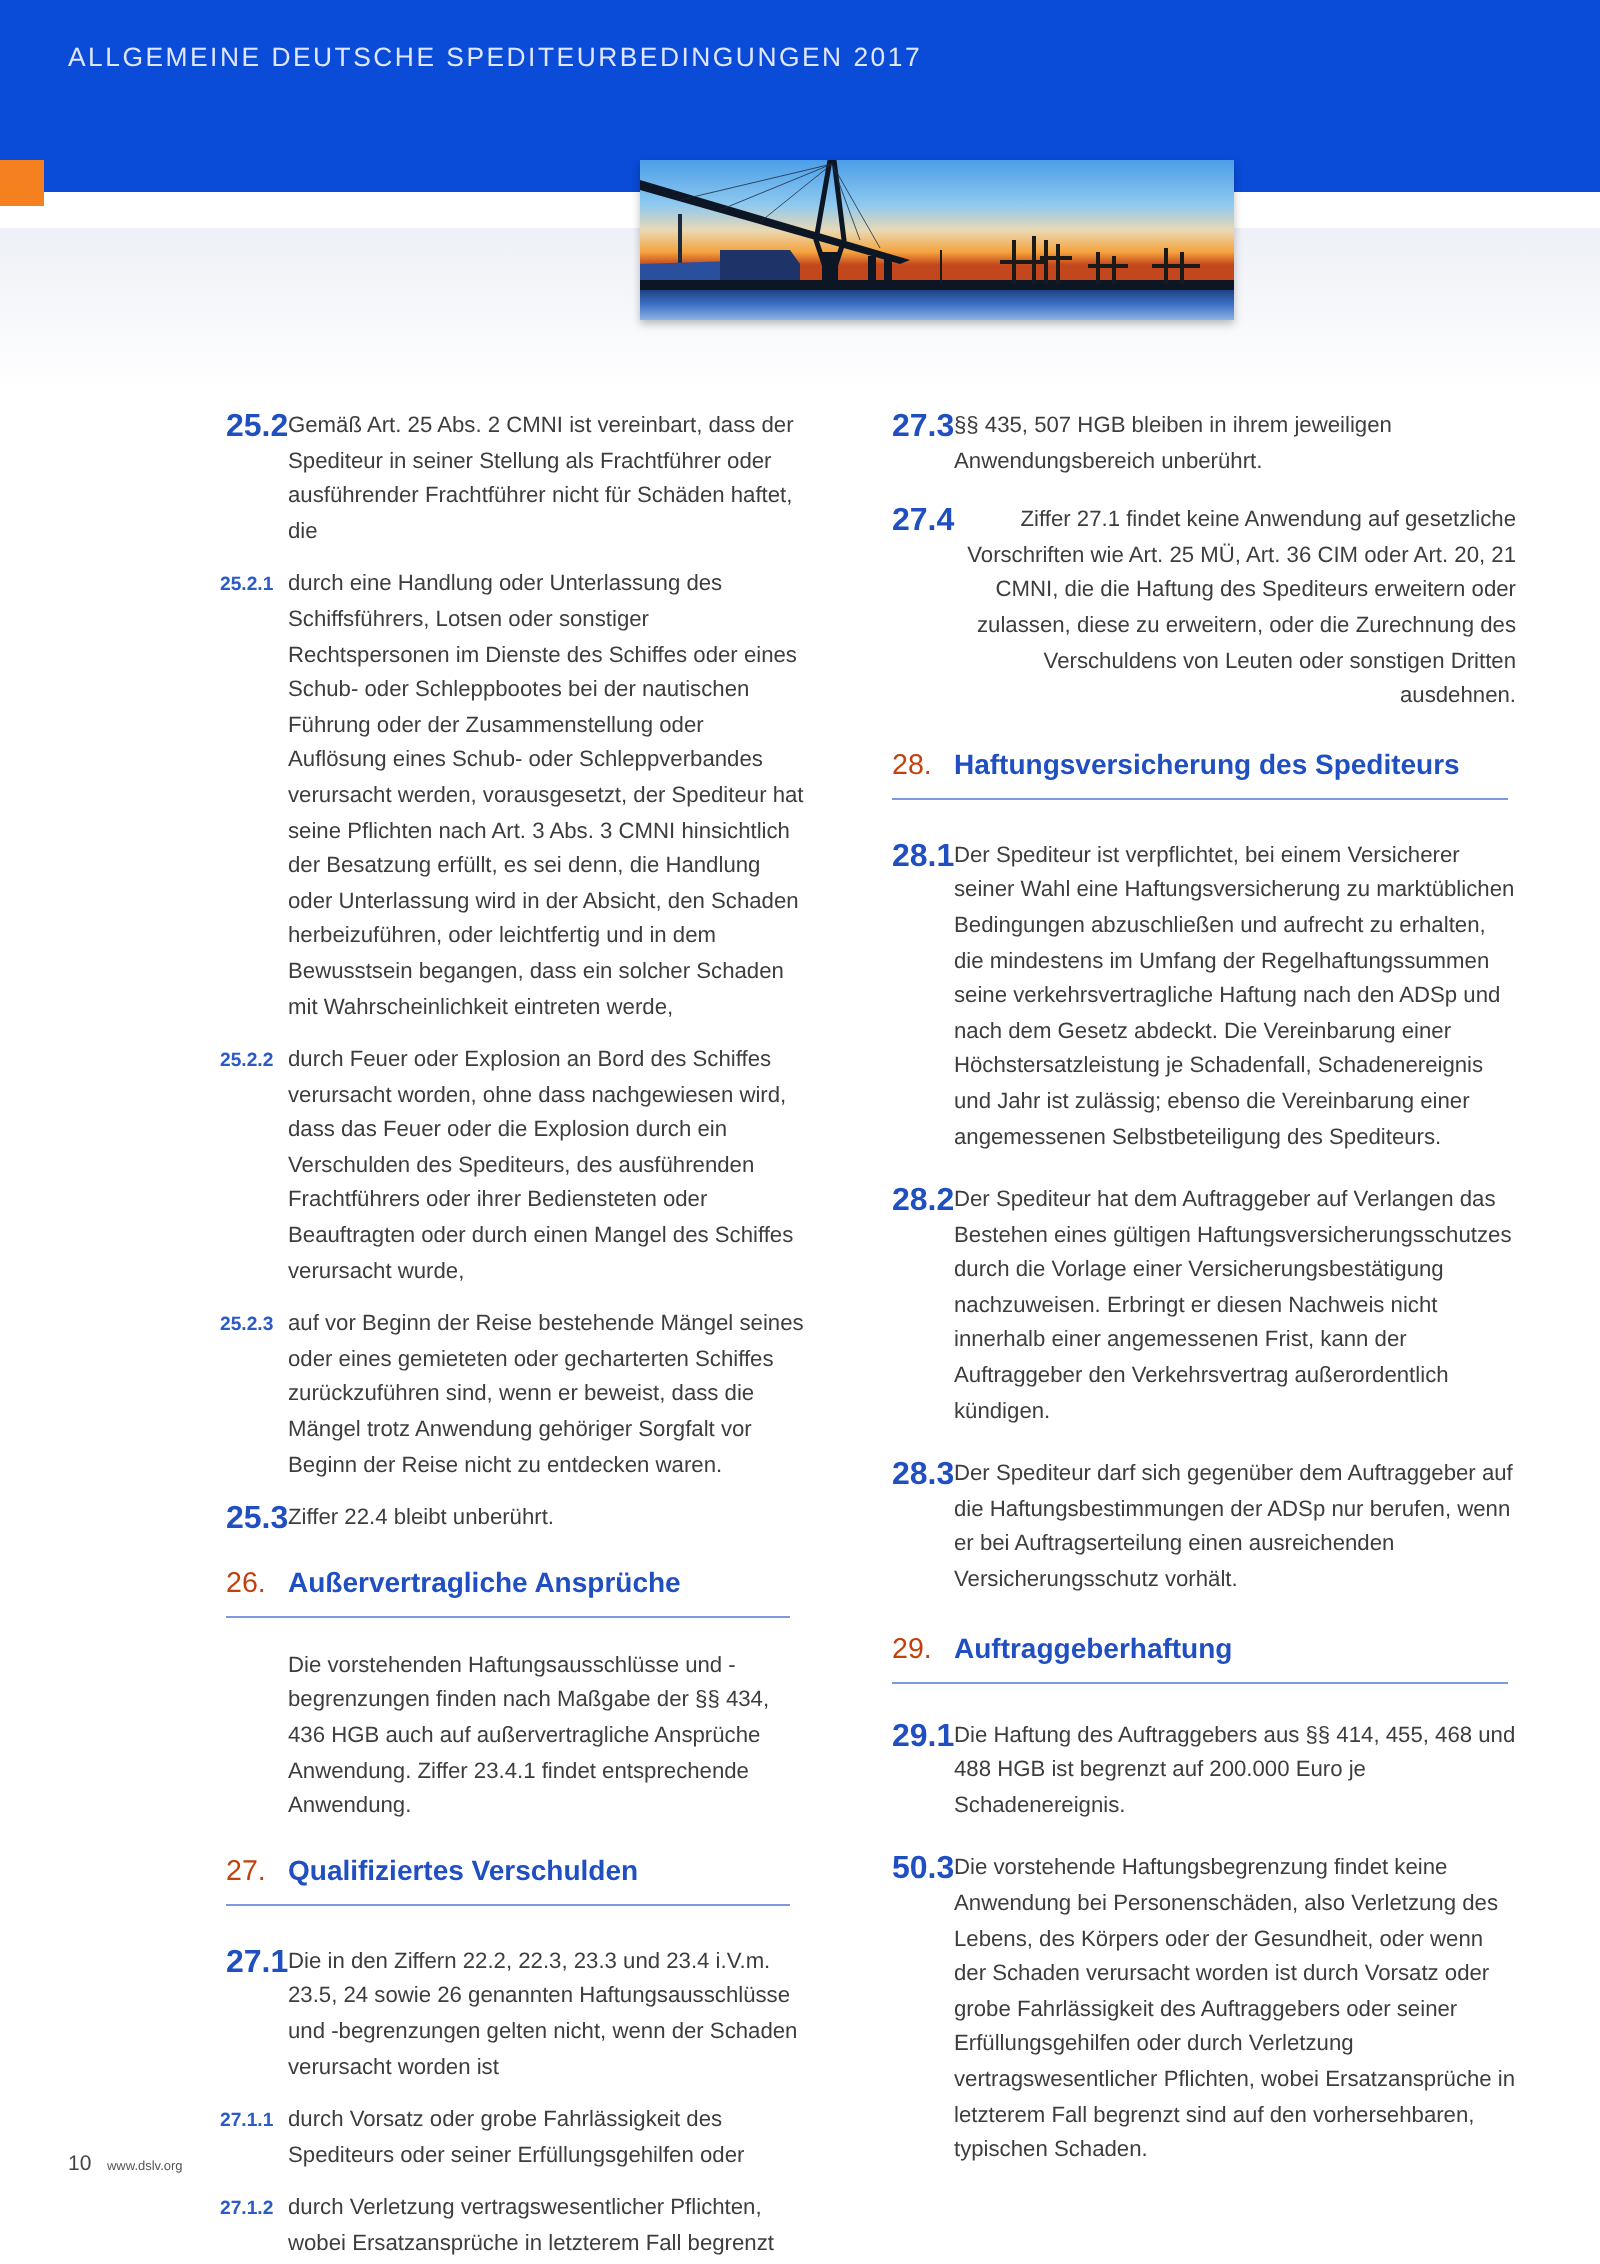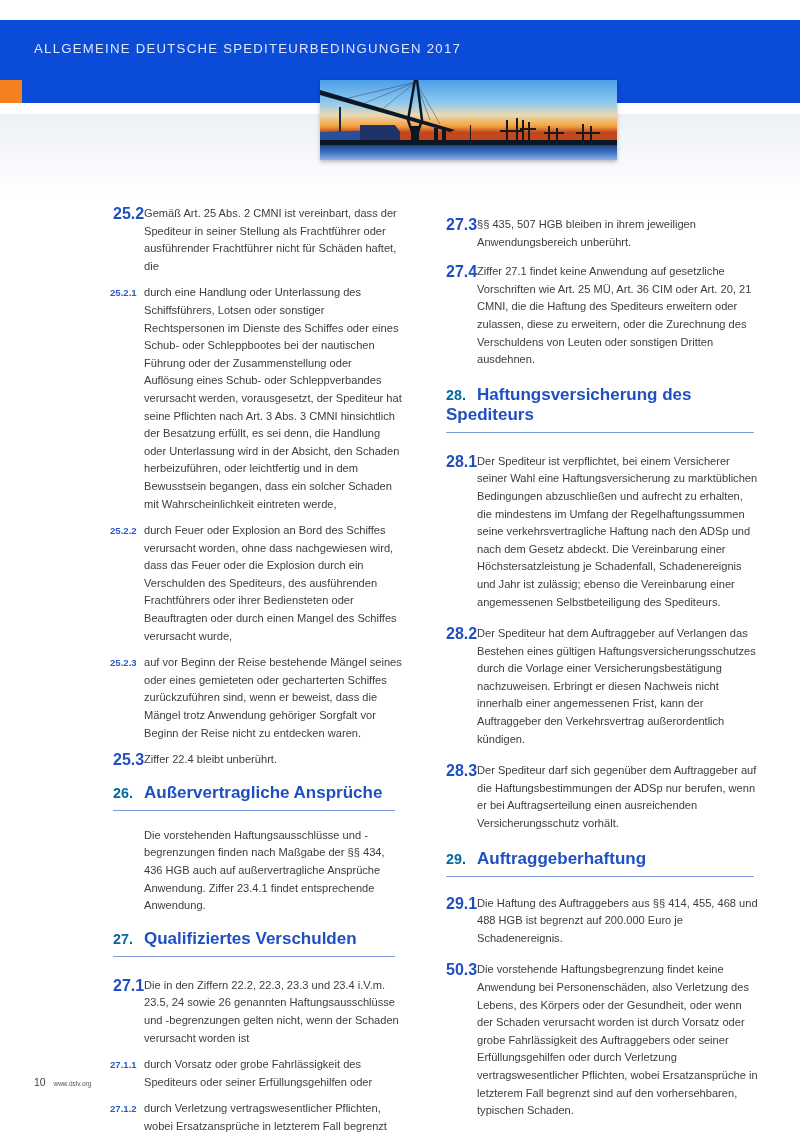--- a/index.html
+++ b/index.html
@@ -1,41 +1,41 @@
 <!DOCTYPE html>
 <html><head>
 <meta charset="utf-8">
 <style>
   * { margin: 0; padding: 0; box-sizing: border-box; }
   html, body { width: 800px; height: 1132px; background: #ffffff; overflow: hidden; }
   body { position: relative; font-family: "Liberation Sans", "DejaVu Sans", sans-serif; color: #3a3a3a; }
 
-  .header-band { position: absolute; left: 0; top: 0; width: 800px; height: 96px; background: #0a4bd8; margin-top: 20px; }
+  .header-band { position: absolute; left: 0; top: 0; width: 800px; height: 96px; background: #0a4bd8; }
   .header-title { position: absolute; left: 34px; top: 21px; font-size: 13.2px; letter-spacing: 1.25px; color: #dfe7ff; font-weight: normal; }
   .orange-square { position: absolute; left: 0; top: 80px; width: 22px; height: 23px; background: #f4801f; }
   .white-strip { position: absolute; left: 0; top: 103px; width: 800px; height: 11px; background: #ffffff; }
   .grey-band { position: absolute; left: 0; top: 114px; width: 800px; height: 80px;
     background: linear-gradient(to bottom, #edf0f6 0%, #f7f8fb 55%, #ffffff 100%); }
 
   .photo { position: absolute; left: 320px; top: 80px; width: 297px; height: 80px; overflow: hidden;
     box-shadow: 0 2px 4px rgba(0,0,0,0.25); }
   .photo svg { display: block; width: 297px; height: 80px; }
 
   .col { position: absolute; top: 205px; }
   .col-left { left: 113px; width: 290px; }
-  .col-right { left: 446px; width: 312px; margin-top: 11px; }
+  .col-right { left: 446px; width: 312px; }
 
   .item { position: relative; padding-left: 31px; font-size: 11.1px; line-height: 17.6px; color: #3d3d3d; margin-bottom: 9px; }
   .item .num { position: absolute; left: 0; top: 0; color: #1f4fc0; font-weight: bold; font-size: 16px; }
   .item.sub .num { font-weight: bold; font-size: 9.6px; left: -3px; color: #2c5bc8; }
   .item .txt { display: block; }
 
   .heading { position: relative; margin: 6px 0 16px 0; padding-bottom: 7px; border-bottom: 1.6px solid #7b9ae0; }
-  .heading .hnum { display: inline-block; width: 31px; color: #0369a1; font-weight: bold; font-size: 14.3px; }
-  .heading .htxt { color: #1f4fc0; font-weight: bold; font-size: 17px; }
+  .heading .hnum { display: inline-block; width: 31px; color: #c2410c; font-weight: normal; font-size: 14.3px; }
+  .heading .htxt { color: #1f4fc0; font-weight: bold; font-size: 14px; }
   .col-left .heading { width: 282px; }
   .col-right .heading { width: 308px; }
 
   .plain { padding-left: 31px; font-size: 11.1px; line-height: 17.6px; color: #3d3d3d; margin-bottom: 14px; }
 
   .footer { position: absolute; left: 34px; top: 1076px; font-size: 10px; color: #444; }
   .footer .pnum { font-size: 10.5px; margin-right: 5px; text-align: right; }
   .footer .url { font-size: 6.5px; color: #555; }
 </style>
 </head>
@@ -145,21 +145,21 @@
     <span class="txt">durch Verletzung vertragswesentlicher Pflichten, wobei Ersatzansprüche in letzterem Fall begrenzt sind auf den vorhersehbaren, typischen Schaden.</span>
   </div>
 
 </div>
 
 <div class="col col-right">
   <div class="item" style="margin-bottom:12px;">
     <span class="num">27.3</span>
     <span class="txt">§§ 435, 507 HGB bleiben in ihrem jeweiligen Anwendungsbereich unberührt.</span>
   </div>
-  <div class="item" style="margin-bottom:16px;">
+  <div class="item" style="margin-bottom:16px;text-align:right;">
     <span class="num">27.4</span>
     <span class="txt">Ziffer 27.1 findet keine Anwendung auf gesetzliche Vorschriften wie Art. 25 MÜ, Art. 36 CIM oder Art. 20, 21 CMNI, die die Haftung des Spediteurs erweitern oder zulassen, diese zu erweitern, oder die Zurechnung des Verschuldens von Leuten oder sonstigen Dritten ausdehnen.</span>
   </div>
 
   <div class="heading">
     <span class="hnum">28.</span><span class="htxt">Haftungsversicherung des Spediteurs</span>
   </div>
   <div class="item" style="margin-top:20px;margin-bottom:14px;">
     <span class="num">28.1</span>
     <span class="txt">Der Spediteur ist verpflichtet, bei einem Versicherer seiner Wahl eine Haftungsversicherung zu marktüblichen Bedingungen abzuschließen und aufrecht zu erhalten, die mindestens im Umfang der Regelhaftungssummen seine verkehrsvertragliche Haftung nach den ADSp und nach dem Gesetz abdeckt. Die Vereinbarung einer Höchstersatzleistung je Schadenfall, Schadenereignis und Jahr ist zulässig; ebenso die Vereinbarung einer angemessenen Selbstbeteiligung des Spediteurs.</span>

